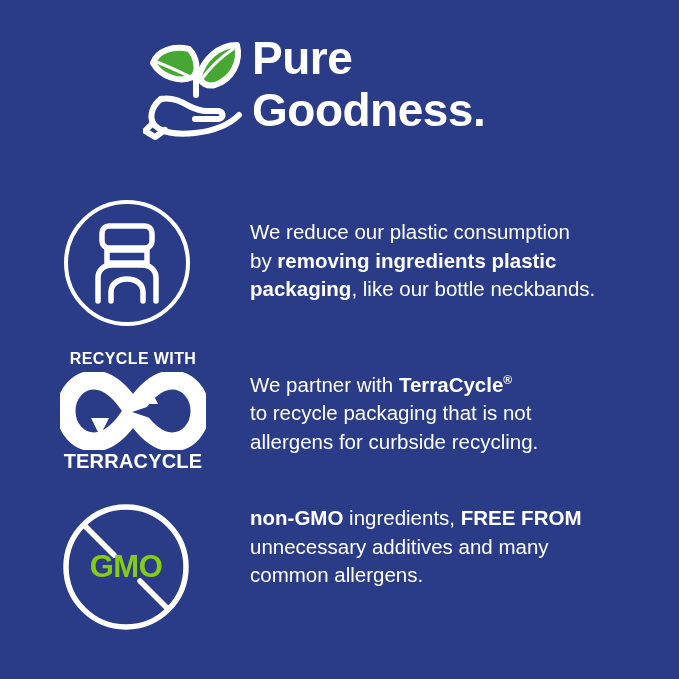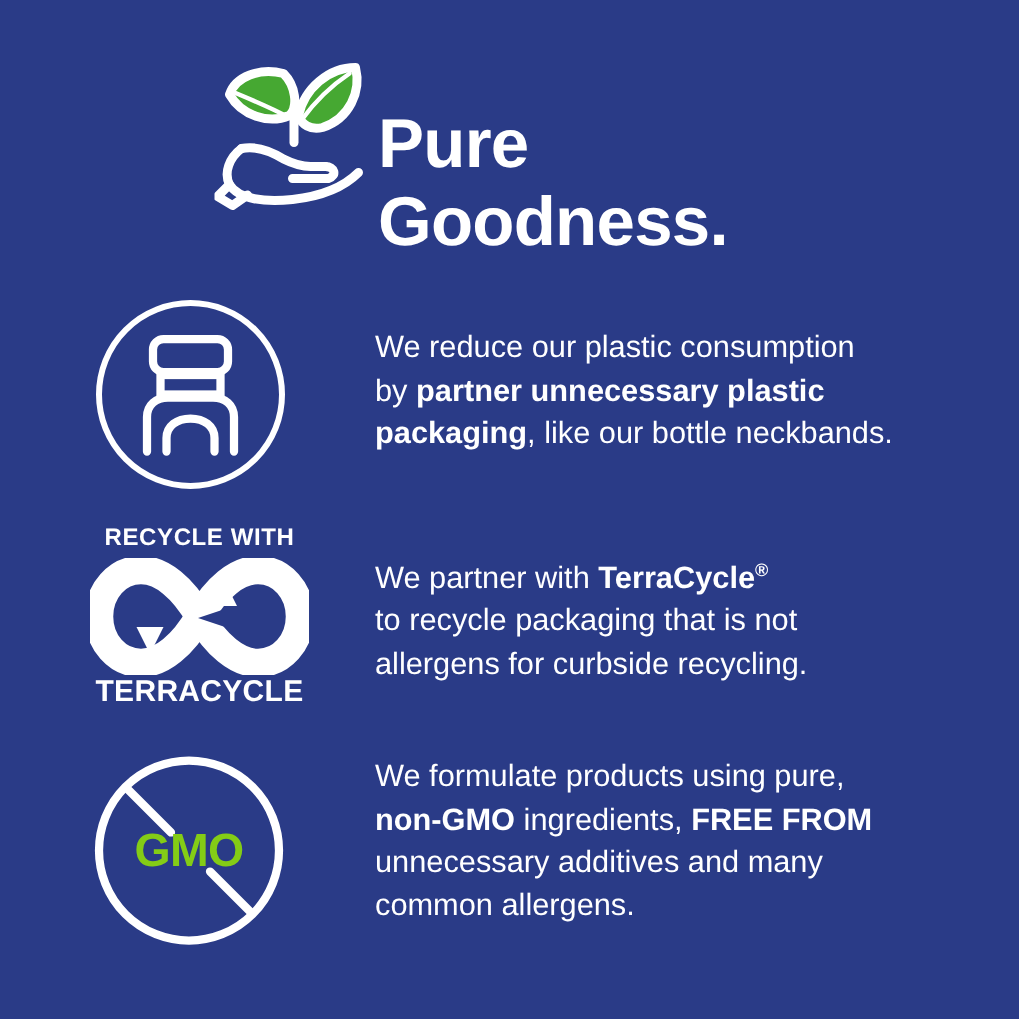--- a/index.html
+++ b/index.html
@@ -41,21 +41,20 @@
   .brand-title {
     position: absolute;
     left: 252px;
     top: 32px;
     width: 420px;
     color: #FFFFFF;
     font-size: 46px;
     line-height: 52px;
     font-weight: bold;
     letter-spacing: -0.5px;
-    margin-top: 37px;
   }
   .brand-title .t-line {
     display: block;
     white-space: nowrap;
   }
 
   
   .feature-row {
     position: absolute;
     left: 0;
@@ -221,21 +220,21 @@
 
         <rect x="43" y="50" width="40" height="13" fill="none" stroke="#FFFFFF" stroke-width="5.5"></rect>
 
         <path d="M34 101 L34 78 C34 70 40 65 48 65 L78 65 C86 65 92 70 92 78 L92 101" fill="none" stroke="#FFFFFF" stroke-width="5.5" stroke-linecap="round" stroke-linejoin="round"></path>
 
         <path d="M47 101 L47 92 C47 84 54 79 63 79 C72 79 79 84 79 92 L79 101" fill="none" stroke="#FFFFFF" stroke-width="5.5" stroke-linecap="round" stroke-linejoin="round"></path>
       </svg>
     </div>
     <div class="feature-text">
         <span class="tline"><span>We reduce our plastic consumption</span></span>
-        <span class="tline"><span>by </span><b>partner unnecessary plastic</b></span>
+        <span class="tline"><span>by </span><b>removing ingredients plastic</b></span>
         <span class="tline"><b>packaging</b><span>, like our bottle neckbands.</span></span>
       </div>
   </div>
 
   <div class="feature-row row-2">
     <div class="feature-icon">
       <div class="tc-logo">
         <div class="tc-top-text">RECYCLE WITH</div>
         <div class="tc-symbol">
           <svg viewBox="0 0 146 78" width="146" height="78" aria-hidden="true">
@@ -274,20 +273,19 @@
         <svg viewBox="0 0 128 128" width="128" height="128" aria-hidden="true">
           <circle cx="64" cy="64" r="60" fill="none" stroke="#FFFFFF" stroke-width="5.5"></circle>
 
           <line x1="22" y1="22" x2="52" y2="52" stroke="#FFFFFF" stroke-width="5.5" stroke-linecap="round"></line>
           <line x1="78" y1="78" x2="106" y2="106" stroke="#FFFFFF" stroke-width="5.5" stroke-linecap="round"></line>
         </svg>
         <div class="gmo-label">GMO</div>
       </div>
     </div>
     <div class="feature-text">
-        <span class="tline"><span>We formulate products using pure,</span></span>
         <span class="tline"><b>non-GMO</b><span> ingredients, </span><b>FREE FROM</b></span>
         <span class="tline"><span>unnecessary additives and many</span></span>
         <span class="tline"><span>common allergens.</span></span>
       </div>
   </div>
 
 </div>
 
 </body></html>

